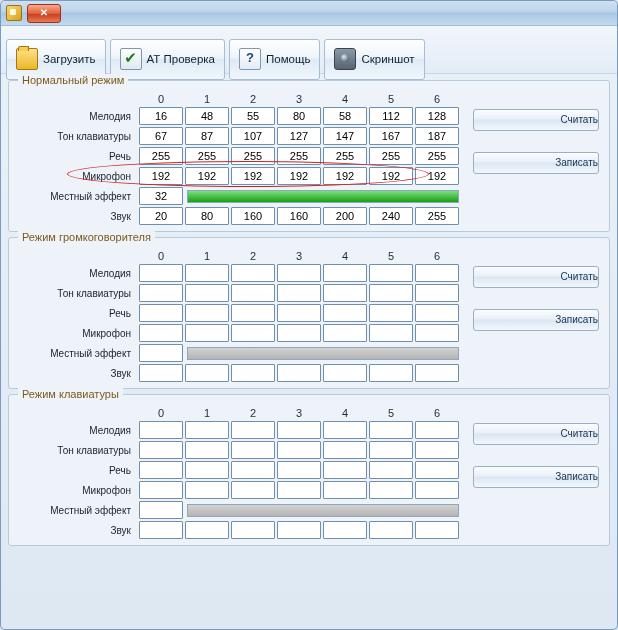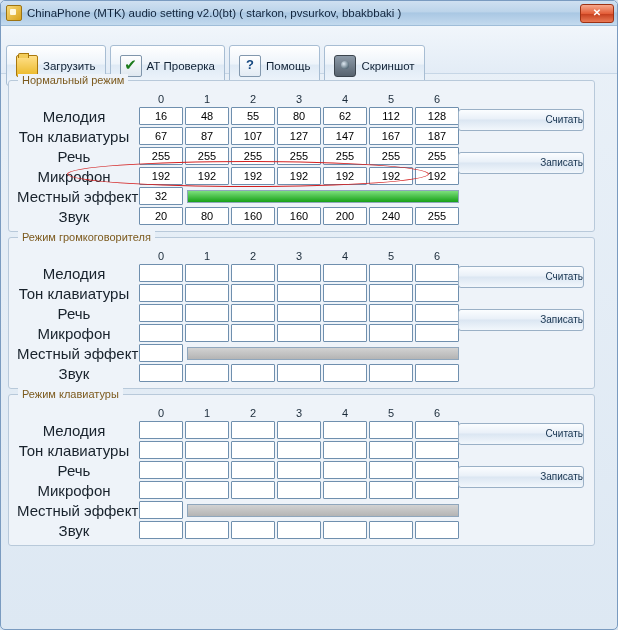--- a/index.html
+++ b/index.html
@@ -75,20 +75,21 @@
     width: 32px;
     background: linear-gradient(to bottom, #f7a98e 0%, #e35f3a 50%, #c43c1c 51%, #ea7a55 100%);
     border: 1px solid #9d3214;
     color: #ffffff;
     font-weight: bold;
   }
   
   .toolbar {
     height: 48px;
     display: flex;
+    align-items: center;
     padding: 19px 5px 0 5px;
     box-sizing: border-box;
     background: linear-gradient(to bottom, #f1f6fb, #e3ecf6);
     border-bottom: 1px solid #c6d6e6;
   }
   .tb-btn {
     height: 41px;
     display: flex;
     align-items: center;
     gap: 5px;
@@ -165,21 +166,21 @@
   }
   .ico-camera::after {
     content: "";
     position: absolute;
     left: 6px; top: 5px;
     width: 8px; height: 8px;
     border-radius: 50%;
     background: radial-gradient(circle at 35% 35%, #dfe9f2, #27404f);
   }
   
-  .content { padding: 6px 22px 0 7px; }
+  .content { padding: 6px 7px 0 7px; }
   .group {
     position: relative;
     border: 1px solid #b8c9da;
     border-radius: 3px;
     background: #eef3f9;
     margin-bottom: 5px;
     padding: 12px 8px 6px 8px;
     box-sizing: border-box;
   }
   .group-title {
@@ -195,23 +196,23 @@
     grid-template-columns: 120px repeat(7, 44px);
     gap: 2px 2px;
     align-items: center;
   }
   .col-head {
     text-align: center;
     font-size: 11px;
     color: #1b2b3a;
   }
   .row-label {
-    text-align: center;
+    text-align: right;
     padding-right: 6px;
-    font-size: 15px;
+    font-size: 10px;
     color: #18222c;
     white-space: nowrap;
   }
   .cell {
     height: 18px;
     box-sizing: border-box;
     border: 1px solid #6f8fae;
     background: #ffffff;
     text-align: center;
     font-size: 11px;
@@ -263,21 +264,20 @@
     pointer-events: none;
   }
 </style>
 </head>
 <body>
 
 <div class="window">
 
   <div class="titlebar">
     <div class="title-icon"></div>
-    <div class="title-text">ChinaPhone (MTK) audio setting v2.0(bt) ( starkon, pvsurkov, bbakbbaki )</div>
     <div class="win-buttons">
       <div class="win-btn close">✕</div>
     </div>
   </div>
 
   <div class="toolbar">
     <div class="tb-btn">
       <span class="tb-ico ico-folder"></span>
       <span>Загрузить</span>
     </div>
@@ -308,21 +308,21 @@
         <div class="col-head">3</div>
         <div class="col-head">4</div>
         <div class="col-head">5</div>
         <div class="col-head">6</div>
 
         <div class="row-label">Мелодия</div>
         <div class="cell">16</div>
         <div class="cell">48</div>
         <div class="cell">55</div>
         <div class="cell">80</div>
-        <div class="cell">62</div>
+        <div class="cell">58</div>
         <div class="cell">112</div>
         <div class="cell">128</div>
 
         <div class="row-label">Тон клавиатуры</div>
         <div class="cell">67</div>
         <div class="cell">87</div>
         <div class="cell">107</div>
         <div class="cell">127</div>
         <div class="cell">147</div>
         <div class="cell">167</div>

